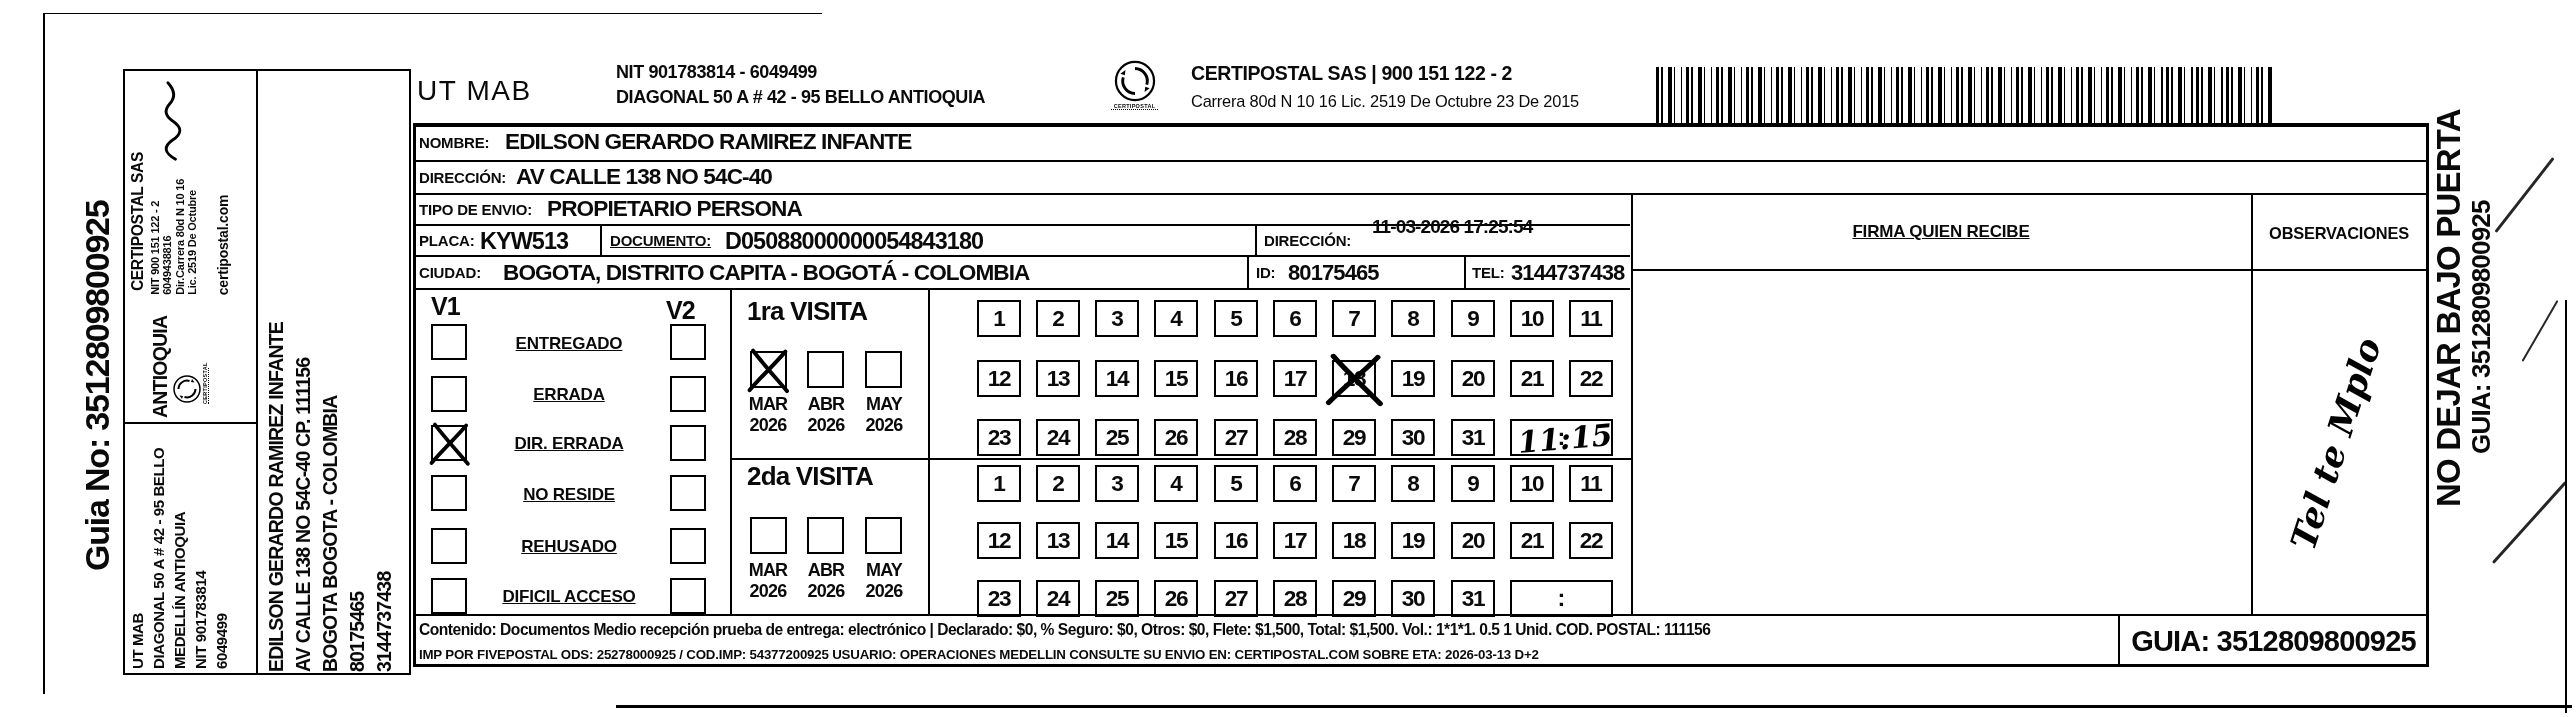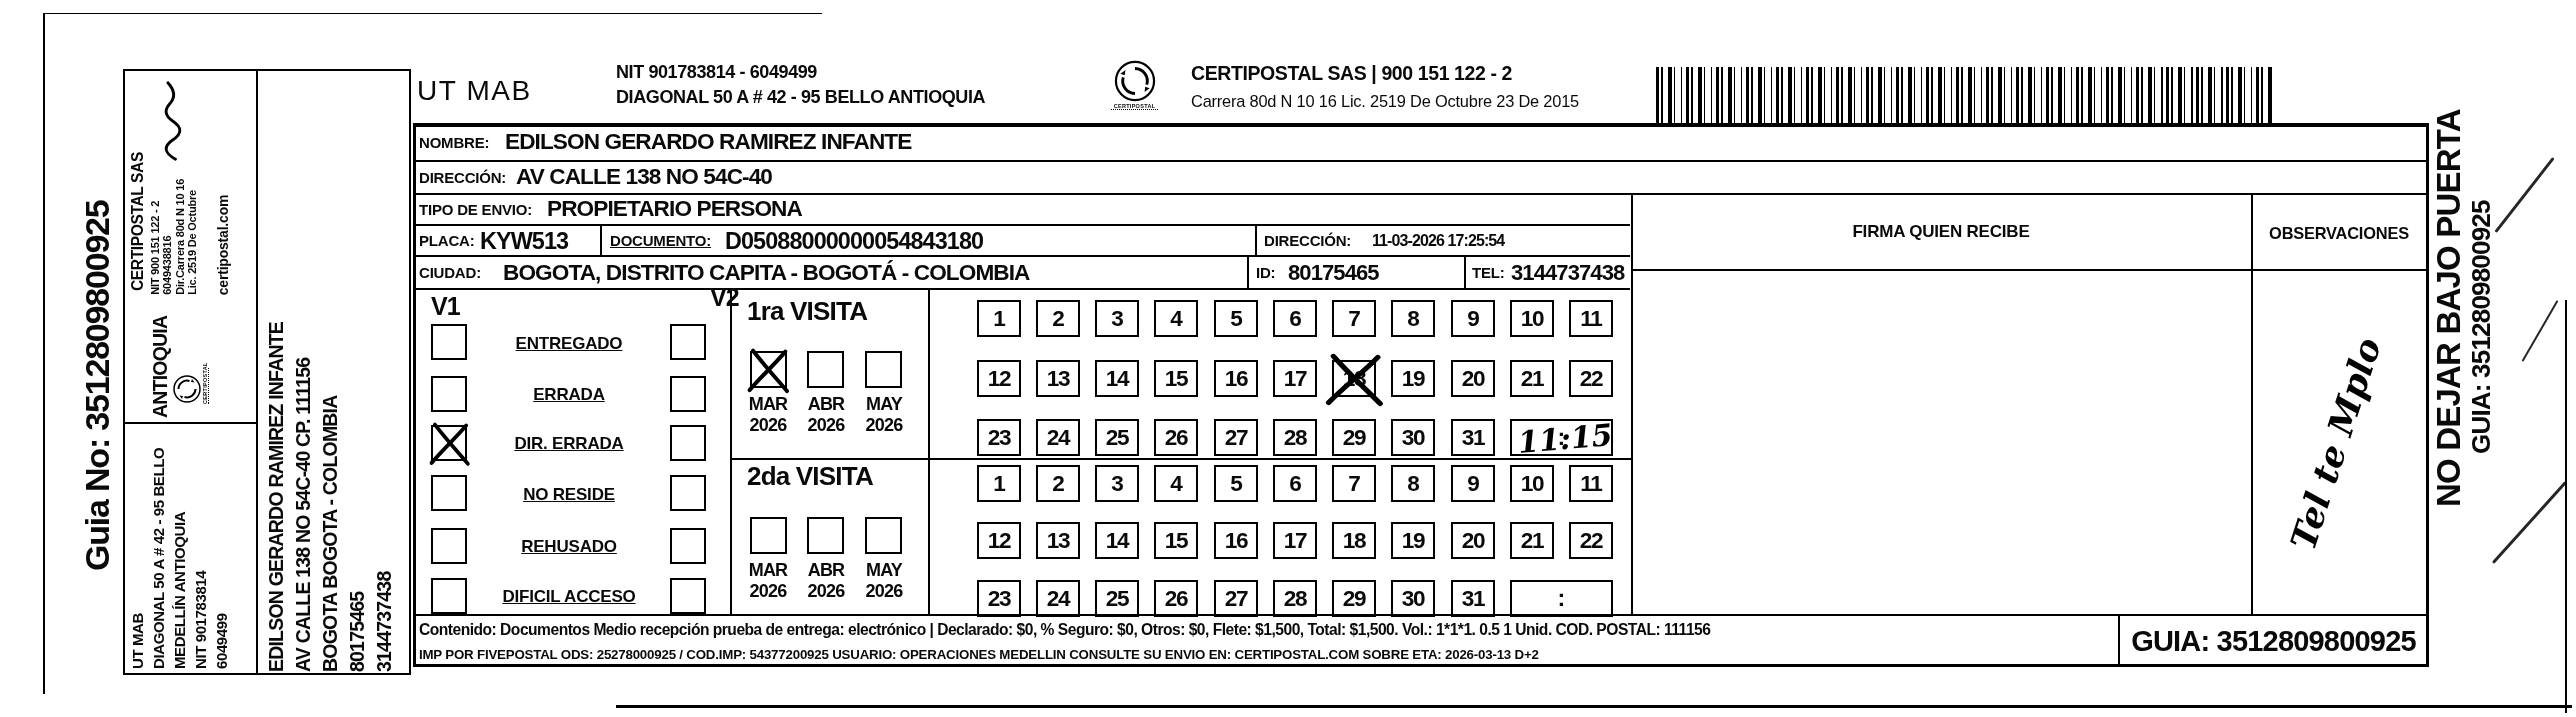--- a/index.html
+++ b/index.html
@@ -150,34 +150,34 @@
   <div class="val" style="left:516px;top:164px;">AV CALLE 138 NO 54C-40</div>
 
   <div class="lbl" style="left:419px;top:201px;">TIPO DE ENVIO:</div>
   <div class="val" style="left:547px;top:196px;">PROPIETARIO PERSONA</div>
 
   <div class="lbl" style="left:419px;top:232px;">PLACA:</div>
   <div class="val" style="left:480px;top:228px;font-size:23.4px;">KYW513</div>
   <div class="lbl" style="left:610px;top:232px;text-decoration:underline;">DOCUMENTO:</div>
   <div class="val" style="left:725px;top:228px;font-size:23.4px;">D05088000000054843180</div>
   <div class="lbl" style="left:1264px;top:232px;">DIRECCIÓN:</div>
-  <div class="val" style="left:1372px;top:232px;font-size:16px;text-align:center;">11-03-2026 17:25:54</div>
+  <div class="val" style="left:1372px;top:216px;font-size:19px;text-align:center;">11-03-2026 17:25:54</div>
 
   <div class="lbl" style="left:419px;top:264px;">CIUDAD:</div>
   <div class="val" style="left:503px;top:260px;">BOGOTA, DISTRITO CAPITA - BOGOTÁ - COLOMBIA</div>
   <div class="lbl" style="left:1256px;top:264px;">ID:</div>
   <div class="val" style="left:1288px;top:260px;font-size:22px;">80175465</div>
   <div class="lbl" style="left:1472px;top:264px;">TEL:</div>
   <div class="val" style="left:1511px;top:260px;font-size:22px;">3144737438</div>
 
-  <div class="colhead" style="left:1631px;width:620px;top:222px;">FIRMA QUIEN RECIBE</div>
+  <div class="colhead" style="left:1631px;width:620px;top:222px;text-decoration:underline;">FIRMA QUIEN RECIBE</div>
   <div class="colhead" style="left:2251px;width:176px;top:224px;font-size:16.4px;">OBSERVACIONES</div>
 
   <div class="vhead" style="left:431px;top:292px;">V1</div>
-  <div class="vhead" style="left:666px;top:283px;margin-left:44px;">V2</div>
+  <div class="vhead" style="left:666px;top:296px;">V2</div>
 
   <div id="gen-layer" class="abs" style="left:0;top:0;width:100%;height:100%;">
       <div class="cb" style="left: 431px; top: 324px;"></div>
       <div class="statuslabel" style="left: 471px; top: 334px;">ENTREGADO</div>
       <div class="cb" style="left: 670px; top: 324px;"></div>
       <div class="cb" style="left: 431px; top: 376px;"></div>
       <div class="statuslabel" style="left: 471px; top: 385px;">ERRADA</div>
       <div class="cb" style="left: 670px; top: 376px;"></div>
       <div class="cb" style="left: 431px; top: 425px;">
         <svg class="xmark" viewBox="0 0 100 100" preserveAspectRatio="none">

